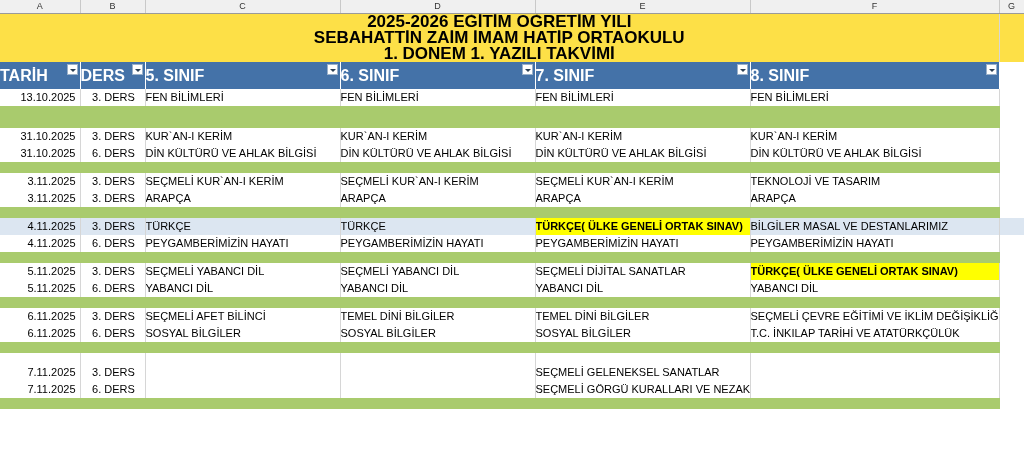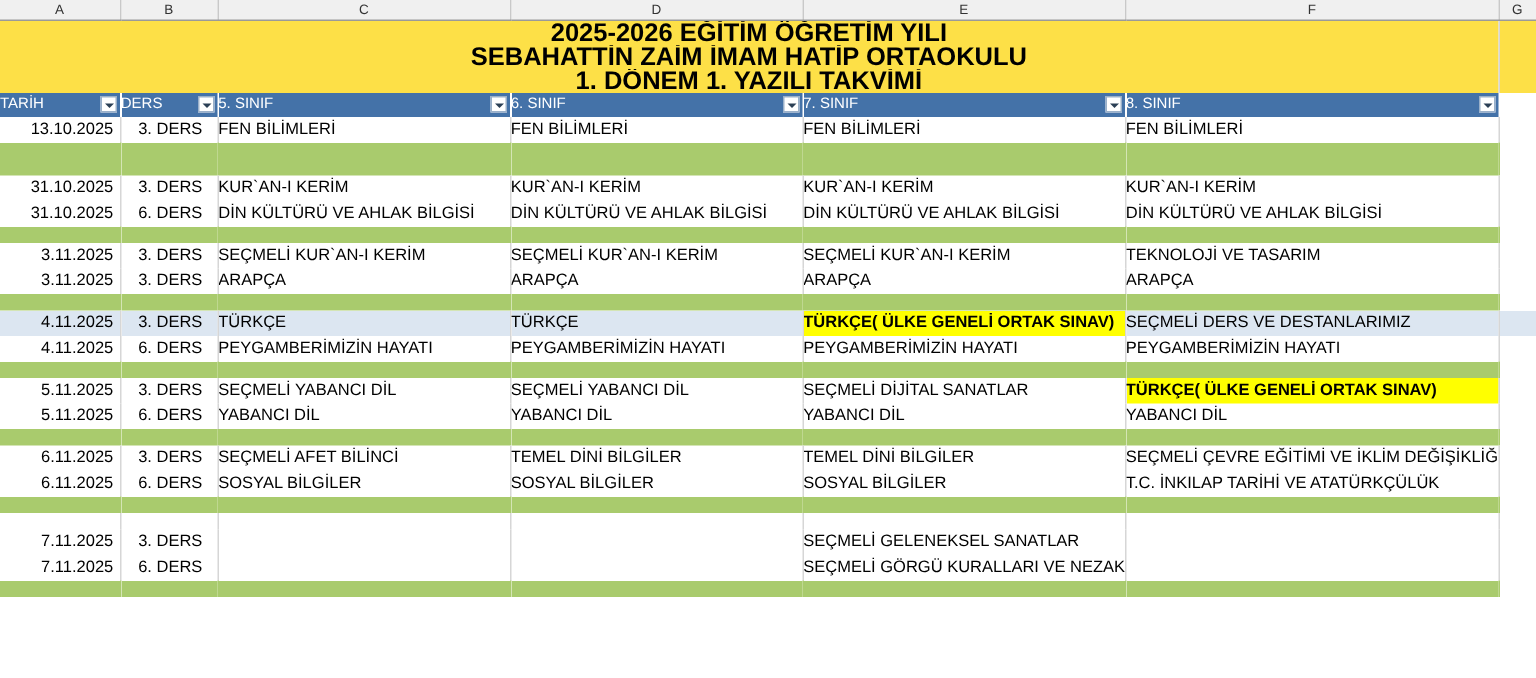--- a/index.html
+++ b/index.html
@@ -53,26 +53,26 @@
     font-size: 17px;
     background: #fde047;
     border-right: 1px solid #d6d6d6;
   }
   .title-row td.blank {
     border-right: 1px solid #d6d6d6;
   }
 
   
   .hdr-row td {
-    height: 16px;
+    height: 27px;
     line-height: 16px;
     background: #4472a8;
     color: #ffffff;
-    font-weight: normal;
-    font-size: 10px;
+    font-weight: bold;
+    font-size: 16px;
     padding-left: 3px;
     border-right: 1px solid #ffffff;
     position: relative;
   }
   .filter-btn {
     position: absolute;
     right: 2px;
     top: 2px;
     width: 11px;
     height: 11px;
@@ -251,21 +251,21 @@
           <td></td>
           <td></td>
           <td style="background:#ffffff;"></td>
         </tr>
         <tr class="data-row">
           <td class="date tint-blue">4.11.2025</td>
           <td class="ders tint-blue">3. DERS</td>
           <td class="tint-blue">TÜRKÇE</td>
           <td class="tint-blue">TÜRKÇE</td>
           <td class="hl-yellow">TÜRKÇE( ÜLKE GENELİ ORTAK SINAV)</td>
-          <td class="tint-blue">SEÇMELİ DERS VE DESTANLARIMIZ</td>
+          <td class="tint-blue">BİLGİLER MASAL VE DESTANLARIMIZ</td>
           <td class="tint-blue"></td>
         </tr>
         <tr class="data-row">
           <td class="date">4.11.2025</td>
           <td class="ders">6. DERS</td>
           <td class="">PEYGAMBERİMİZİN HAYATI</td>
           <td class="">PEYGAMBERİMİZİN HAYATI</td>
           <td class="">PEYGAMBERİMİZİN HAYATI</td>
           <td class="">PEYGAMBERİMİZİN HAYATI</td>
           <td class=""></td>

